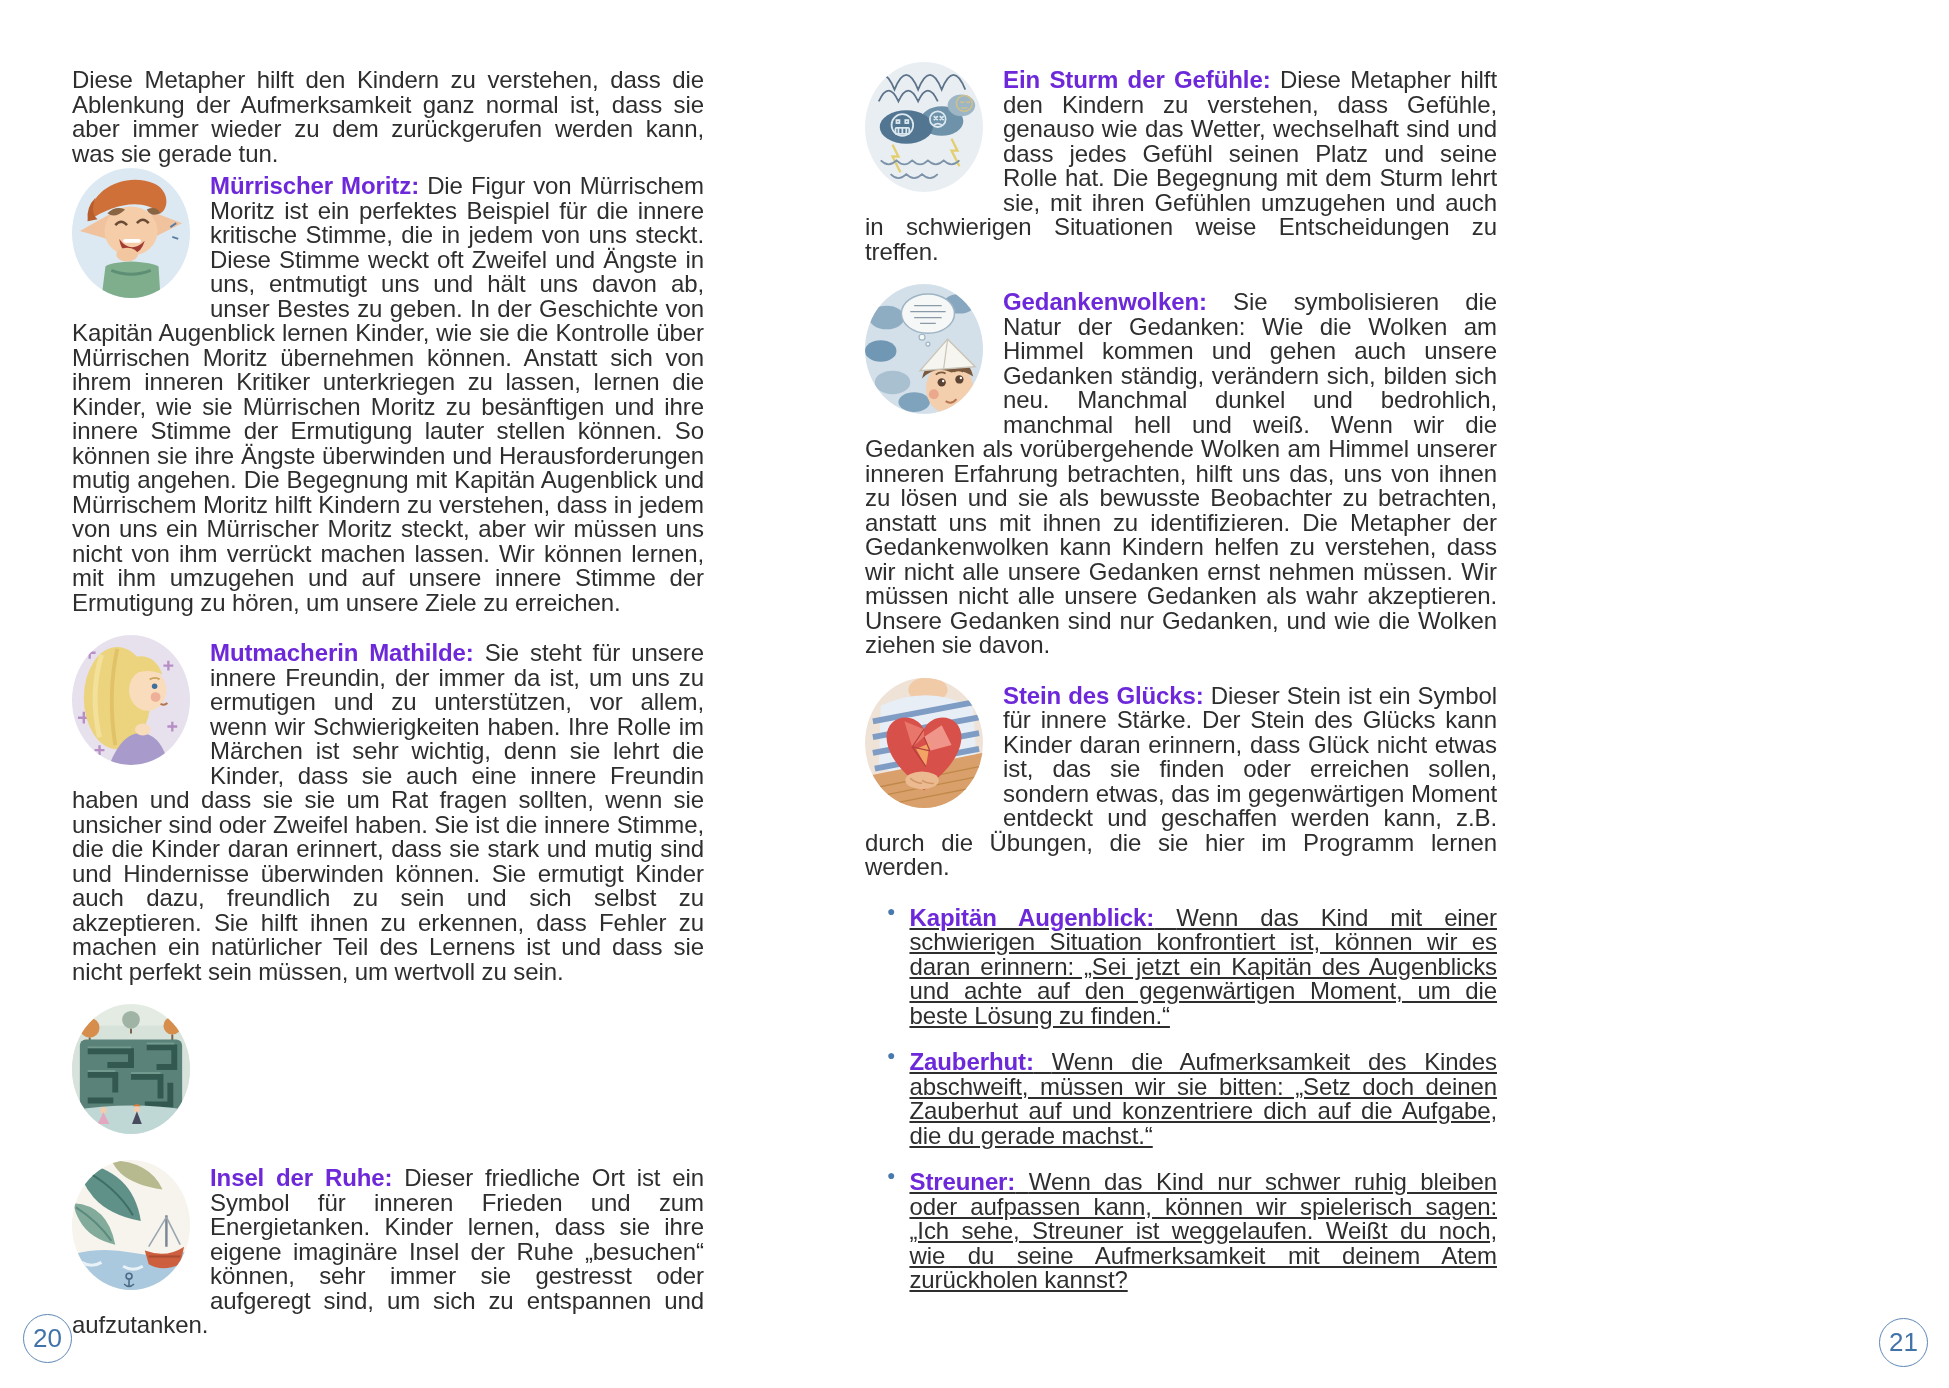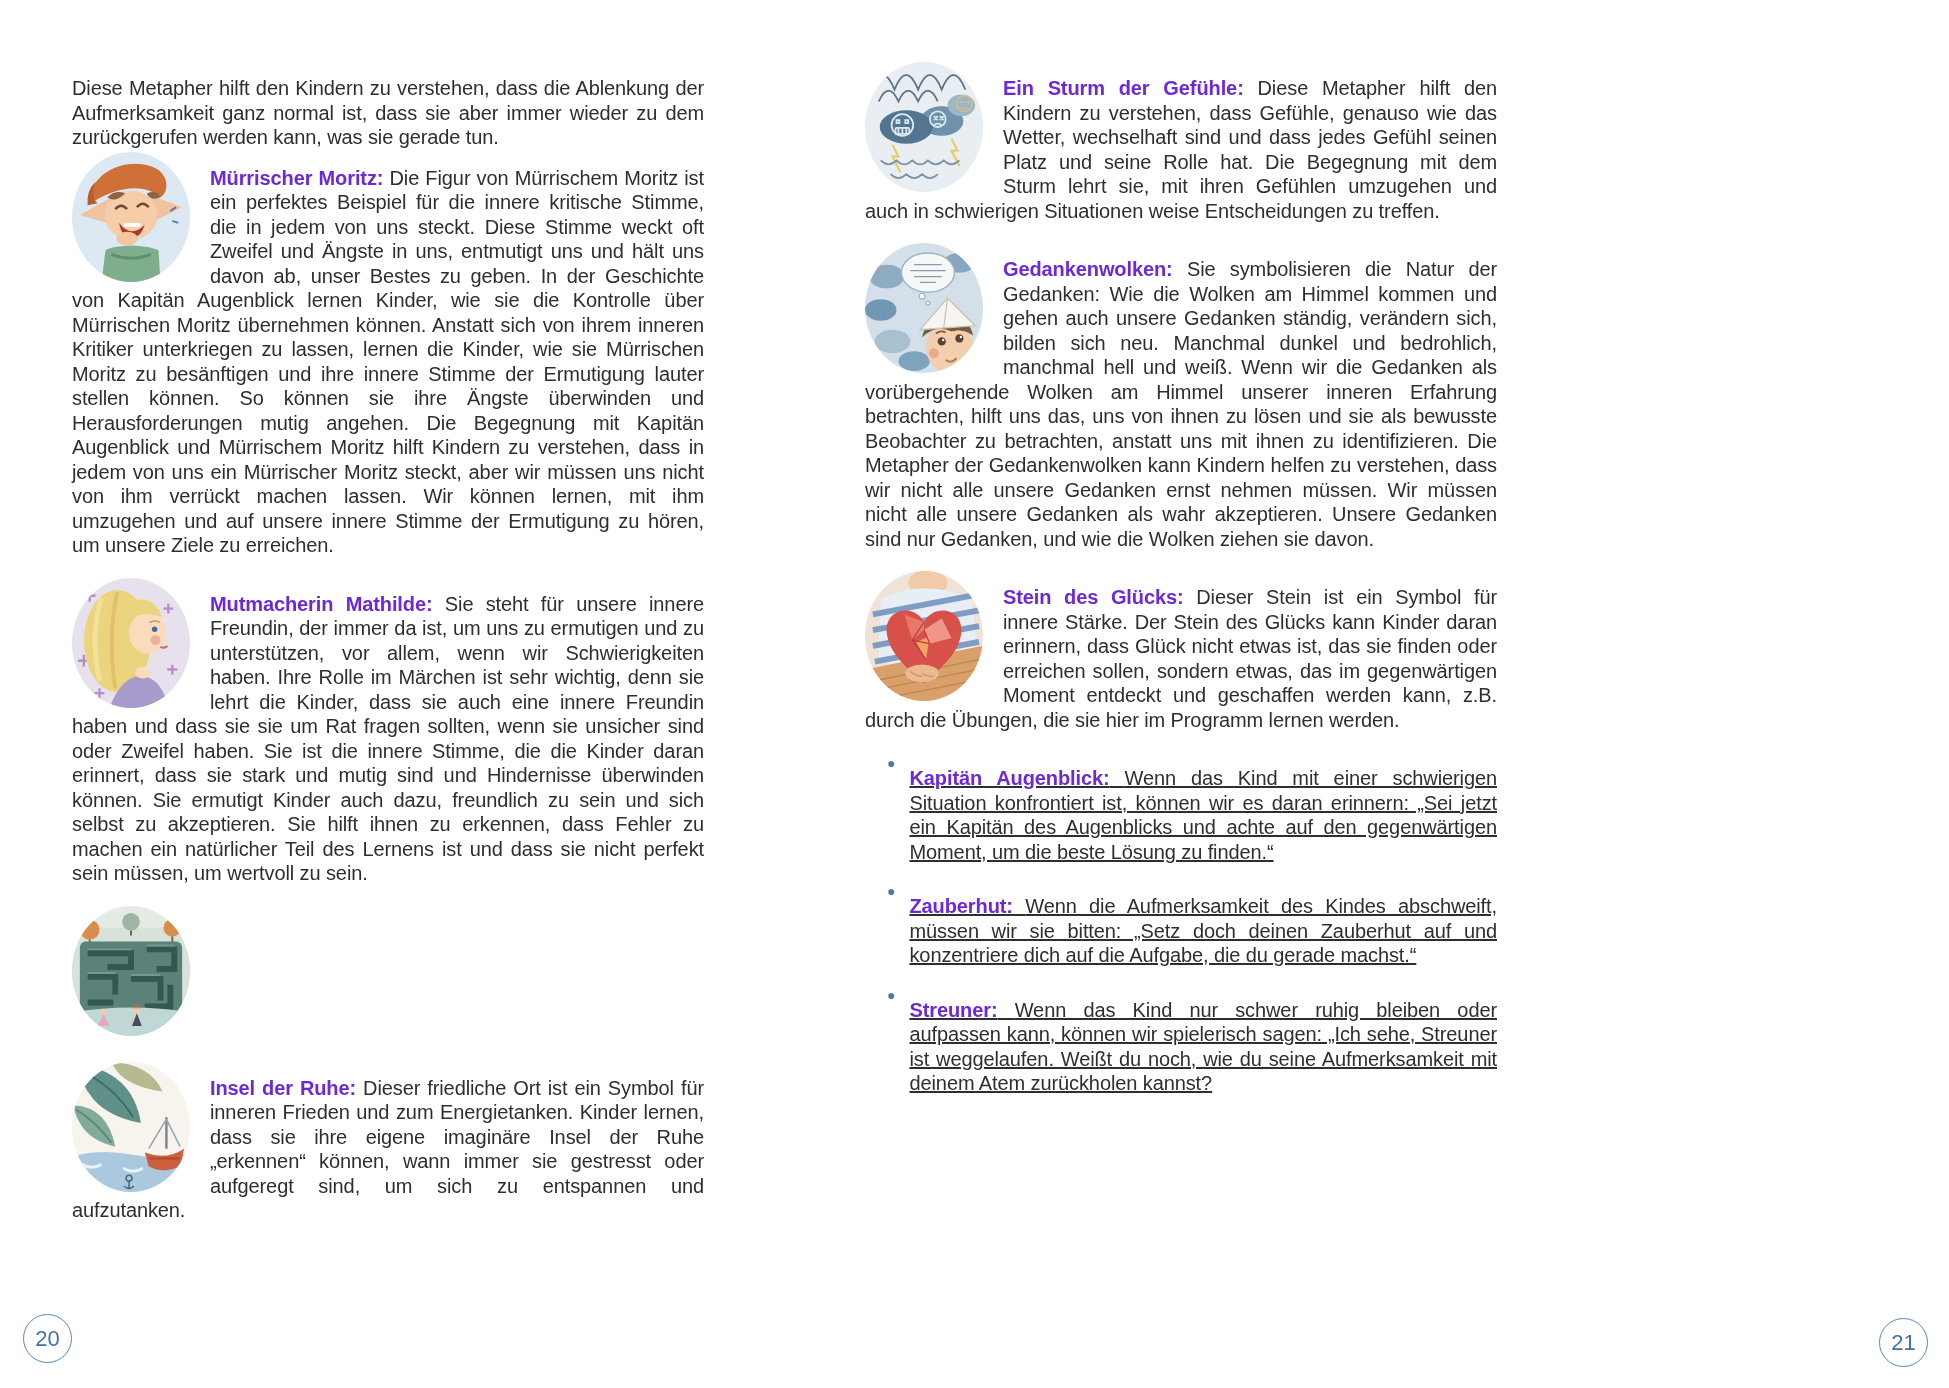--- a/index.html
+++ b/index.html
@@ -6,22 +6,22 @@
   body{
     width:1949px;height:1388px;position:relative;background:#ffffff;
     font-family:"Liberation Sans","DejaVu Sans",sans-serif;
     color:#2e2e2e;overflow:hidden;
   }
   .col{position:absolute;top:60px;width:632px;}
   #col-left{left:72px;}
   #col-right{left:865px;}
   .intro{margin:0 0 16px 0;}
   .body, .intro{
-    font-size:20px;line-height:24.5px;text-align:justify;
-    letter-spacing:-0.1px;margin-top:16px;margin-bottom:0;color:#2e2e2e;
+    font-size:24px;line-height:24.5px;text-align:justify;
+    letter-spacing:-0.1px;margin-top:8px;margin-bottom:0;color:#2e2e2e;
   }
   .entry{display:flow-root;margin:0 0 18px 0;}
   .entry-title{font-weight:bold;color:#6d28d9;}
   .figure{
     float:left;width:118px;height:130px;margin:2px 20px 6px 0;
     border-radius:50%;overflow:hidden;
   }
   .figure svg{display:block;width:100%;height:100%;}
   .qheading{
     font-size:21.5px;line-height:29px;font-weight:bold;color:#4577ab;
@@ -29,21 +29,21 @@
   }
   .bullet{display:flex;gap:14px;margin:0 0 14px 22px;}
   .dot{
     color:#4a7aad;font-size:14px;line-height:24.5px;padding-top:1px;
     flex:0 0 auto;
   }
   .bullet .body{flex:1 1 auto;text-decoration:underline;}
   .pagenum{
     position:absolute;width:47px;height:47px;border:1.6px solid #5d87b8;
     border-radius:50%;display:flex;align-items:center;justify-content:center;
-    font-size:22px;color:#4273a8;background:#fff;
+    font-size:26px;color:#4273a8;background:#fff;
   }
   #pn20{left:23px;top:1314px;}
   #pn21{left:1879px;top:1318px;}
 </style>
 </head>
 <body>
 
 <div>
 
   <div class="col" id="col-left">
@@ -144,21 +144,21 @@
           <path d="M4,48 Q26,62 40,82" stroke="#5c8a7c" stroke-width="2" fill="none"></path>
           <path d="M40,0 Q80,2 92,30 Q64,26 50,14 Q43,7 40,0 Z" fill="#b7b98f"></path>
           <path d="M96,56 L96,88" stroke="#7b8794" stroke-width="2.5"></path>
           <path d="M96,58 L78,88 M96,58 L110,86" stroke="#9aa6b1" stroke-width="1.6"></path>
           <path d="M74,92 Q96,100 114,88 L110,106 Q92,114 78,106 Z" fill="#cd5f3f"></path>
           <path d="M78,98 h32" stroke="#a94b30" stroke-width="2"></path>
           <circle cx="58" cy="118" r="3" fill="none" stroke="#4a6a86" stroke-width="1.6"></circle>
           <path d="M58,121 v8 M53,126 q5,5 10,0" stroke="#4a6a86" stroke-width="1.6" fill="none"></path>
         </svg>
       </div>
-      <p class="body"><b class="entry-title">Insel der Ruhe:</b> <span>Dieser friedliche Ort ist ein Symbol für inneren Frieden und zum Energietanken. Kinder lernen, dass sie ihre eigene imaginäre Insel der Ruhe „erkennen“ können, wann immer sie gestresst oder aufgeregt sind, um sich zu entspannen und aufzutanken.</span></p>
+      <p class="body"><b class="entry-title">Insel der Ruhe:</b> <span>Dieser friedliche Ort ist ein Symbol für inneren Frieden und zum Energietanken. Kinder lernen, dass sie ihre eigene imaginäre Insel der Ruhe „besuchen“ können, sehr immer sie gestresst oder aufgeregt sind, um sich zu entspannen und aufzutanken.</span></p>
     </section>
 
   </div>
 
   <div class="col" id="col-right">
 
     <section class="entry">
       <div class="figure">
         <svg viewBox="0 0 120 132">
           <rect width="120" height="132" fill="#e9eef3"></rect>

